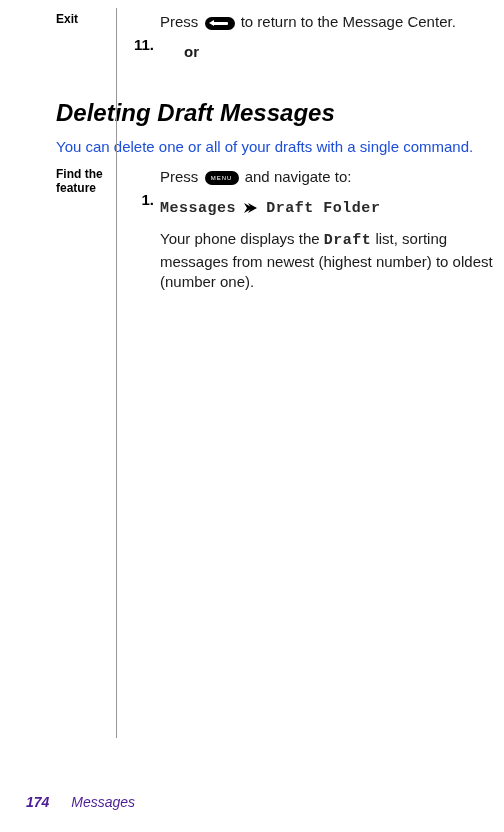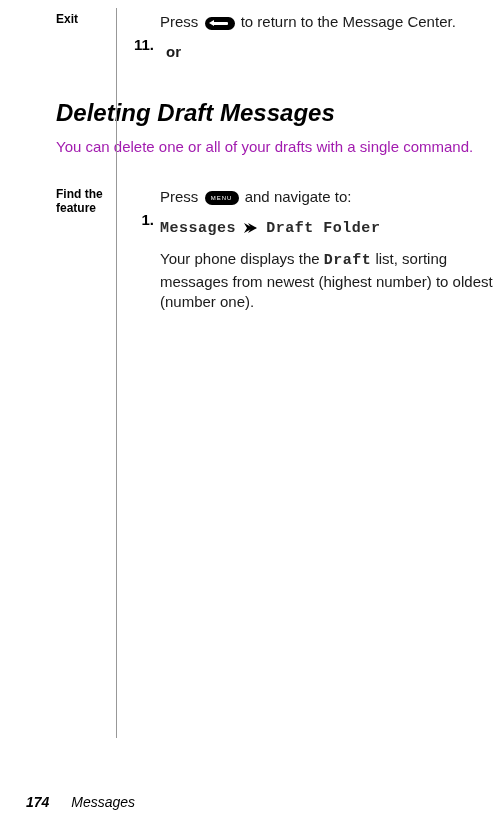--- a/index.html
+++ b/index.html
@@ -45,21 +45,21 @@
   }
   .text-col {
     flex: 1;
     line-height: 1.35;
     font-size: 15px;
     color: #1a1a1a;
   }
   .text-col p { margin-bottom: 10px; }
   .or {
     font-weight: bold;
-    margin-left: 6px;
+    margin-left: 24px;
   }
   .back-key {
     display: inline-block;
     width: 30px;
     height: 13px;
     background: #000;
     border-radius: 7px;
     position: relative;
     vertical-align: middle;
     margin: 0 2px;
@@ -123,43 +123,43 @@
   }
   h2.section-title {
     font-weight: bold;
     font-style: italic;
     font-size: 24px;
     margin: 26px 0 10px 0;
   }
   .intro {
     font-size: 15px;
     line-height: 1.35;
-    color: #a21caf;
-    margin-bottom: 30px;
+    color: #1d4ed8;
+    margin-bottom: 10px;
     padding-right: 18px;
   }
   .ui-text {
     font-family: "Courier New", Courier, monospace;
     font-weight: bold;
     letter-spacing: 0.5px;
     color: #2a2a2a;
   }
   .nav-arrow {
     display: inline-block;
     vertical-align: middle;
     margin: 0 4px;
   }
   .nav-arrow svg { display: block; }
   .footer {
     position: absolute;
     left: 26px;
     bottom: 22px;
     font-style: italic;
     font-size: 14px;
-    color: #000000;
+    color: #4c1d95;
   }
   .footer .pg {
     font-weight: bold;
     font-style: italic;
     margin-right: 18px;
   }
 </style>
 </head>
 <body>
 

